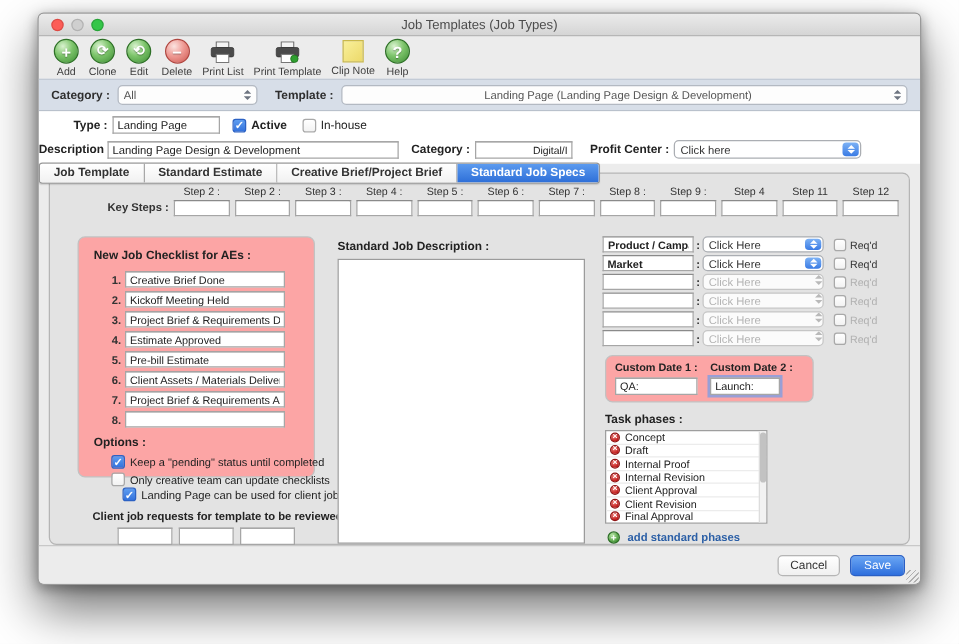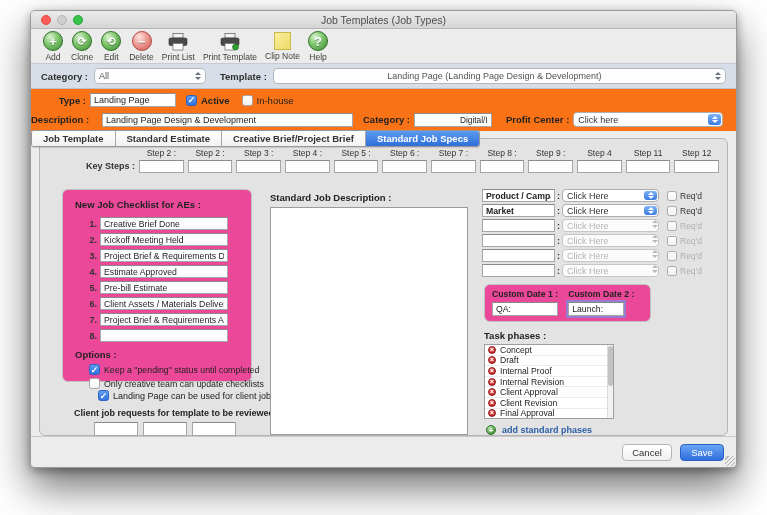--- a/index.html
+++ b/index.html
@@ -34,21 +34,21 @@
     border-top:1px solid #c3cbd6;border-bottom:1px solid #b9c1cc;display:flex;align-items:center;padding:0 10px;}
   .blabel{font-size:9.5px;font-weight:bold;color:#2e2e2e;white-space:nowrap;}
   .pselect{height:16px;background:#fdfdfd;border:1px solid #b3b9c2;border-radius:4px;display:flex;align-items:center;
     padding:0 4px;font-size:9px;color:#555;}
   .pselect .txt{flex:1;overflow:hidden;white-space:nowrap;}
   .chev{display:flex;flex-direction:column;align-items:center;margin-left:4px;}
   .chev i{display:block;width:0;height:0;border-left:3px solid transparent;border-right:3px solid transparent;}
   .chev .up{border-bottom:3.5px solid #6d7480;margin-bottom:1.5px;}
   .chev .dn{border-top:3.5px solid #6d7480;}
   
-  .formarea{position:absolute;top:78px;left:0;right:0;height:42px;background:#f97316;}
+  .formarea{position:absolute;top:78px;left:0;right:0;height:42px;background:#ffffff;}
   .frow{position:absolute;left:0;display:flex;align-items:center;}
   .flabel{font-size:9.5px;font-weight:bold;color:#222;text-align:right;white-space:nowrap;}
   .inp{background:#fff;border:1px solid #a6a6a6;border-top-color:#8a8a8a;height:14px;font-size:9px;color:#222;
     padding:0 3px;font-family:"Liberation Sans",sans-serif;}
   .cb{width:11px;height:11px;border:1px solid #a9a9a9;border-radius:2.5px;background:linear-gradient(#fff,#f2f2f2);
     display:inline-flex;align-items:center;justify-content:center;flex:none;}
   .cb.checked{background:linear-gradient(#5e9df0,#3372dd);border-color:#2c62c4;color:#fff;font-size:9px;font-weight:bold;}
   .cblabel{font-size:9.5px;color:#222;margin-left:4px;white-space:nowrap;}
   
   .mselect{height:15px;background:#fff;border:1px solid #abaeb3;border-radius:4px;display:flex;align-items:stretch;
@@ -72,21 +72,21 @@
   .panel{position:absolute;top:127px;left:8px;right:8px;bottom:31px;background:#e3e3e3;
     border:1px solid #b5b5b5;border-radius:6px;z-index:1;}
   
   .keysteps{position:absolute;top:9px;left:46px;right:8px;display:flex;align-items:flex-end;}
   .ks-label{font-size:9px;color:#333;font-weight:bold;margin:0 4px 2px 0;white-space:nowrap;}
   .stepcols{display:flex;flex:1;gap:4px;}
   .stepcol{flex:1;display:flex;flex-direction:column;align-items:center;}
   .steplabel{font-size:8.5px;color:#333;margin-bottom:2px;white-space:nowrap;}
   .stepcol .inp{width:100%;height:13px;}
   
-  .groupbox{background:#ec4899;border:1px solid #c2c2c2;border-radius:6px;}
+  .groupbox{background:#fca5a5;border:1px solid #c2c2c2;border-radius:6px;}
   .leftbox{position:absolute;left:22px;top:50px;width:190px;height:193px;}
   .cl-title{font-size:9.5px;font-weight:bold;color:#222;margin:9px 0 7px 12px;}
   .clrow{display:flex;align-items:center;margin:0 0 3px 20px;}
   .clrow .num{width:14px;text-align:right;font-size:9px;font-weight:bold;color:#333;margin-right:3px;}
   .clrow .inp{width:128px;height:13px;font-size:8.7px;}
   .opt-title{font-size:9.5px;font-weight:bold;color:#222;margin:7px 0 4px 12px;}
   .optrow{display:flex;align-items:center;margin:0 0 3px 26px;}
   .optrow .cblabel{font-size:8.8px;}
   
   .belowleft{position:absolute;left:22px;top:251px;width:250px;}
@@ -218,21 +218,21 @@
     <div class="frow" style="top:4px;">
       <span class="flabel" style="width:55px;">Type :</span>
       <input class="inp" style="width: 86px; margin-left: 4px;" value="Landing Page">
       <span class="cb checked" style="margin-left:10px;">✓</span>
       <span class="cblabel" style="font-weight:bold;">Active</span>
       <span class="cb" style="margin-left:12px;"></span>
       <span class="cblabel">In-house</span>
     </div>
     <div class="frow" style="top:23px;">
       <span class="flabel" style="width:55px;">Description :</span>
-      <input class="inp" style="width: 251px; margin-left: 16px;" value="Landing Page Design &amp; Development">
+      <input class="inp" style="width: 233px; margin-left: 0;" value="Landing Page Design &amp; Development">
       <span class="flabel" style="margin-left:10px;">Category :</span>
       <input class="inp" style="width: 78px; margin-left: 4px; font-size: 8.3px; padding-left: 45px;" value="Digital/Interactive">
       <span class="flabel" style="margin-left:14px;">Profit Center :</span>
       <div class="mselect" style="width:150px;margin-left:4px;">
         <span class="txt">Click here</span>
         <span class="stepper blue">
             <i class="up"></i>
             <i class="dn"></i>
           </span>
       </div>

